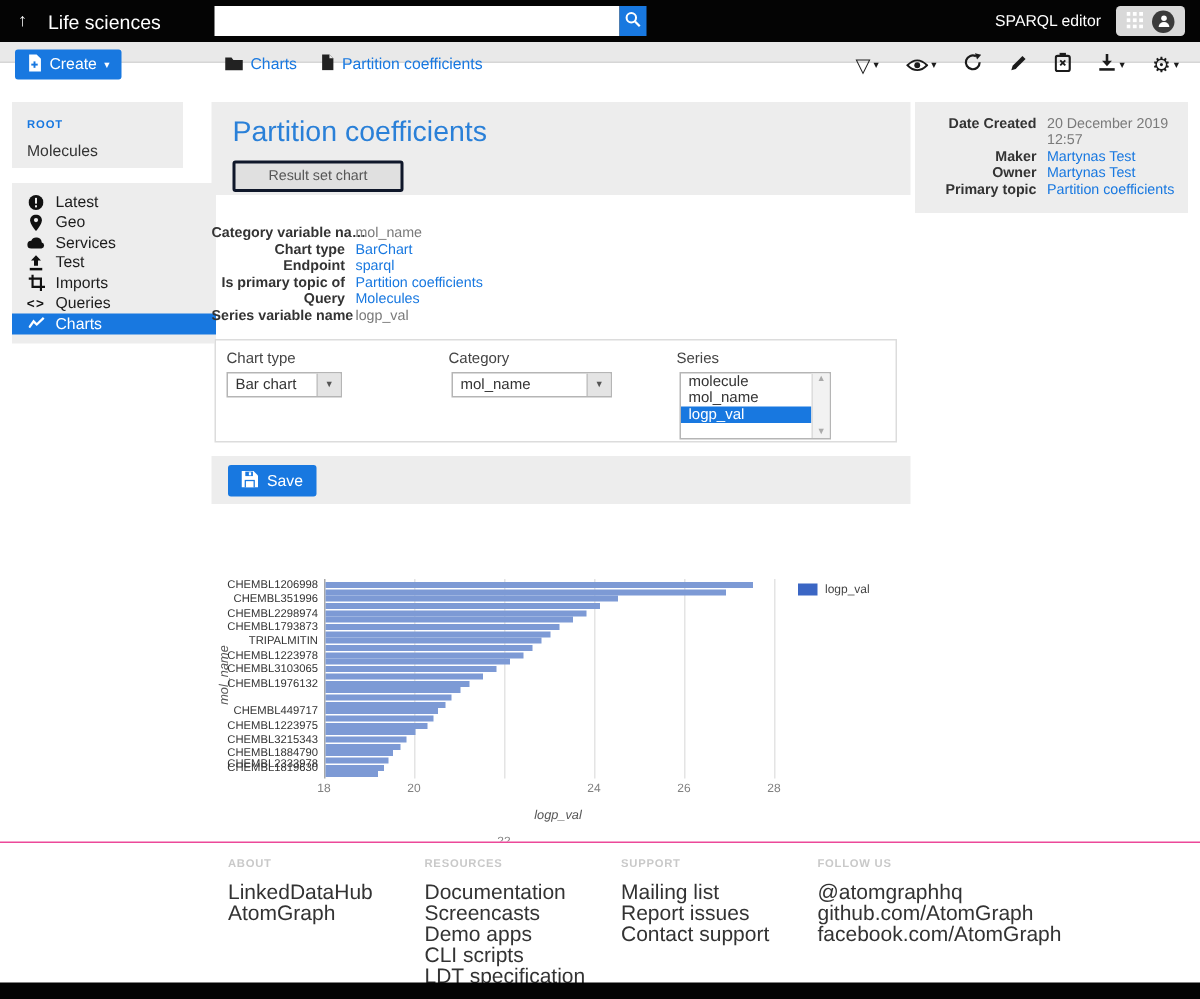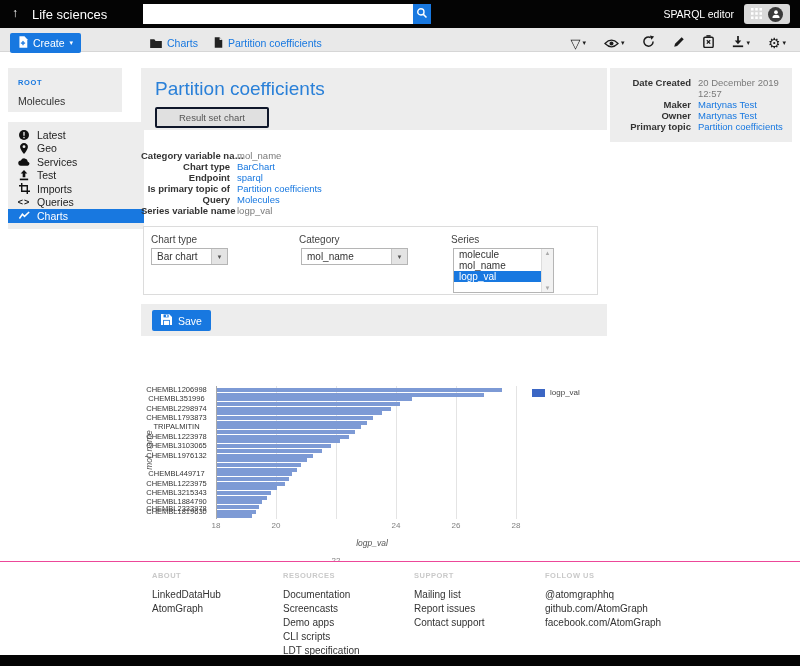--- a/index.html
+++ b/index.html
@@ -15,21 +15,21 @@
   .apptitle{position:absolute;left:32px;top:7px;color:#fff;font-size:13px}
   .searchwrap{position:absolute;left:143px;top:4px;display:flex}
   .searchinput{width:270px;height:20px;border:none;box-sizing:border-box;padding:0 6px;font-size:11px;outline:none}
   .searchbtn{width:18px;height:20px;background:#1878e0;border:none;display:flex;align-items:center;justify-content:center;color:#fff;padding:0}
   .sparql{position:absolute;right:66px;top:8px;color:#fff;font-size:10.5px;cursor:pointer}
   .appsgroup{position:absolute;right:10px;top:4px;width:46px;height:20px;background:#d9d9d9;border-radius:3px;display:flex;align-items:center;justify-content:space-evenly}
   .appsgroup button{background:none;border:none;padding:0;display:flex;align-items:center;color:#fff}
   .usercircle{width:15px;height:15px;border-radius:50%;background:#3a3a3a;display:flex;align-items:center;justify-content:center;color:#fff}
 
   
-  .toolbar{position:absolute;left:0;top:28px;width:800px;height:24px;background:#e9e9e9;border-bottom:1px solid #d6d6d6;box-sizing:border-box}
+  .toolbar{position:absolute;left:0;top:28px;width:800px;height:14px;background:#e9e9e9;border-bottom:1px solid #d6d6d6;box-sizing:border-box}
   .createbtn{position:absolute;left:10px;top:5px;height:20px;background:#1878e0;color:#fff;border:none;border-radius:2px;font-size:10.5px;display:flex;align-items:center;gap:5px;padding:0 8px}
   .createbtn .caret{font-size:7px}
   .breadcrumbs{position:absolute;left:150px;top:0;height:30px;display:flex;align-items:center;gap:16px}
   .crumb{display:flex;align-items:center;gap:5px;color:#222}
   .crumb a{color:#1878e0;font-size:10.5px;cursor:pointer}
   .actions{position:absolute;right:14px;top:0;height:30px;display:flex;align-items:center;gap:18px}
   .action{display:flex;align-items:center;gap:2px;color:#1b1b1b;background:none;border:none;padding:0}
   .action .caret{font-size:7px;color:#1b1b1b}
   .tglyph{line-height:1}
 
@@ -71,42 +71,42 @@
   .savestrip{position:absolute;left:141px;top:304px;width:466px;height:32px;background:#ededed}
   .savebtn{position:absolute;left:11px;top:6px;height:21px;background:#1878e0;color:#fff;border:none;border-radius:2px;font-size:10.5px;display:flex;align-items:center;gap:6px;padding:0 9px}
 
   
   .chart{position:absolute;left:141px;top:372px;width:466px;height:190px}
   .plot{position:absolute;left:75px;top:14px;width:312px;height:133px}
   .axisline{position:absolute;left:0;top:0;width:1px;height:100%;background:#a8a8a8}
   .gridline{position:absolute;top:0;width:1px;height:100%;background:#e4e4e4}
   .bar{position:absolute;left:1px;height:4px}
   .ylabels{position:absolute;left:0;top:14px;width:71px;height:133px}
-  .ylabel{position:absolute;right:0;width:71px;text-align:center;font-size:7.5px;color:#333;white-space:nowrap;line-height:8px}
+  .ylabel{position:absolute;right:0;width:71px;text-align:right;font-size:7.5px;color:#333;white-space:nowrap;line-height:8px}
   .xticks{position:absolute;left:75px;top:149px;width:312px;height:10px}
   .xtick{position:absolute;font-size:8px;color:#808080;transform:translateX(-50%)}
   .xlabel{position:absolute;left:75px;top:166px;width:312px;text-align:center;font-size:8.5px;color:#555;font-style:italic}
   .ytitle{position:absolute;left:-22px;top:73px;width:60px;text-align:center;transform:rotate(-90deg);font-size:8.5px;color:#555;font-style:italic}
   .legend{position:absolute;left:391px;top:16px;display:flex;align-items:center;gap:5px}
   .lswatch{width:13px;height:8px}
   .ltext{font-size:8px;color:#444}
 
   
   .detailscard{position:absolute;left:610px;top:68px;width:182px;background:#ededed;box-sizing:border-box;padding:9px 6px 10px 0;font-size:9.5px}
   .drow{display:flex;line-height:11px}
   .dlabel{width:88px;text-align:right;font-weight:bold;color:#333;padding-right:7px;box-sizing:border-box;flex-shrink:0}
   .dvalue{color:#7a7a7a;flex:1}
   a.dvalue{color:#1878e0;cursor:pointer}
 
   
   .footer{position:absolute;left:0;top:561px;width:800px;height:94px;border-top:1px solid #ec4899;background:#fff;box-sizing:border-box}
   .fcols{position:absolute;left:152px;top:9px;display:flex}
   .fcol{width:131px}
   .fheading{font-size:7.5px;font-weight:bold;color:#c9c9c9;letter-spacing:.5px;margin-bottom:10px}
-  .flink{display:block;font-size:10px;color:#333;margin-bottom:5px;line-height:9px;cursor:pointer}
+  .flink{display:block;font-size:14px;color:#333;margin-bottom:5px;line-height:9px;cursor:pointer}
   .bottombar{position:absolute;left:0;top:655px;width:800px;height:11px;background:#040404}
 </style>
 </head>
 <body>
 
 <header class="topbar">
   <span class="up">↑</span>
   <span class="apptitle">Life sciences</span>
   <div class="searchwrap">
     <input class="searchinput" value="" style="">

